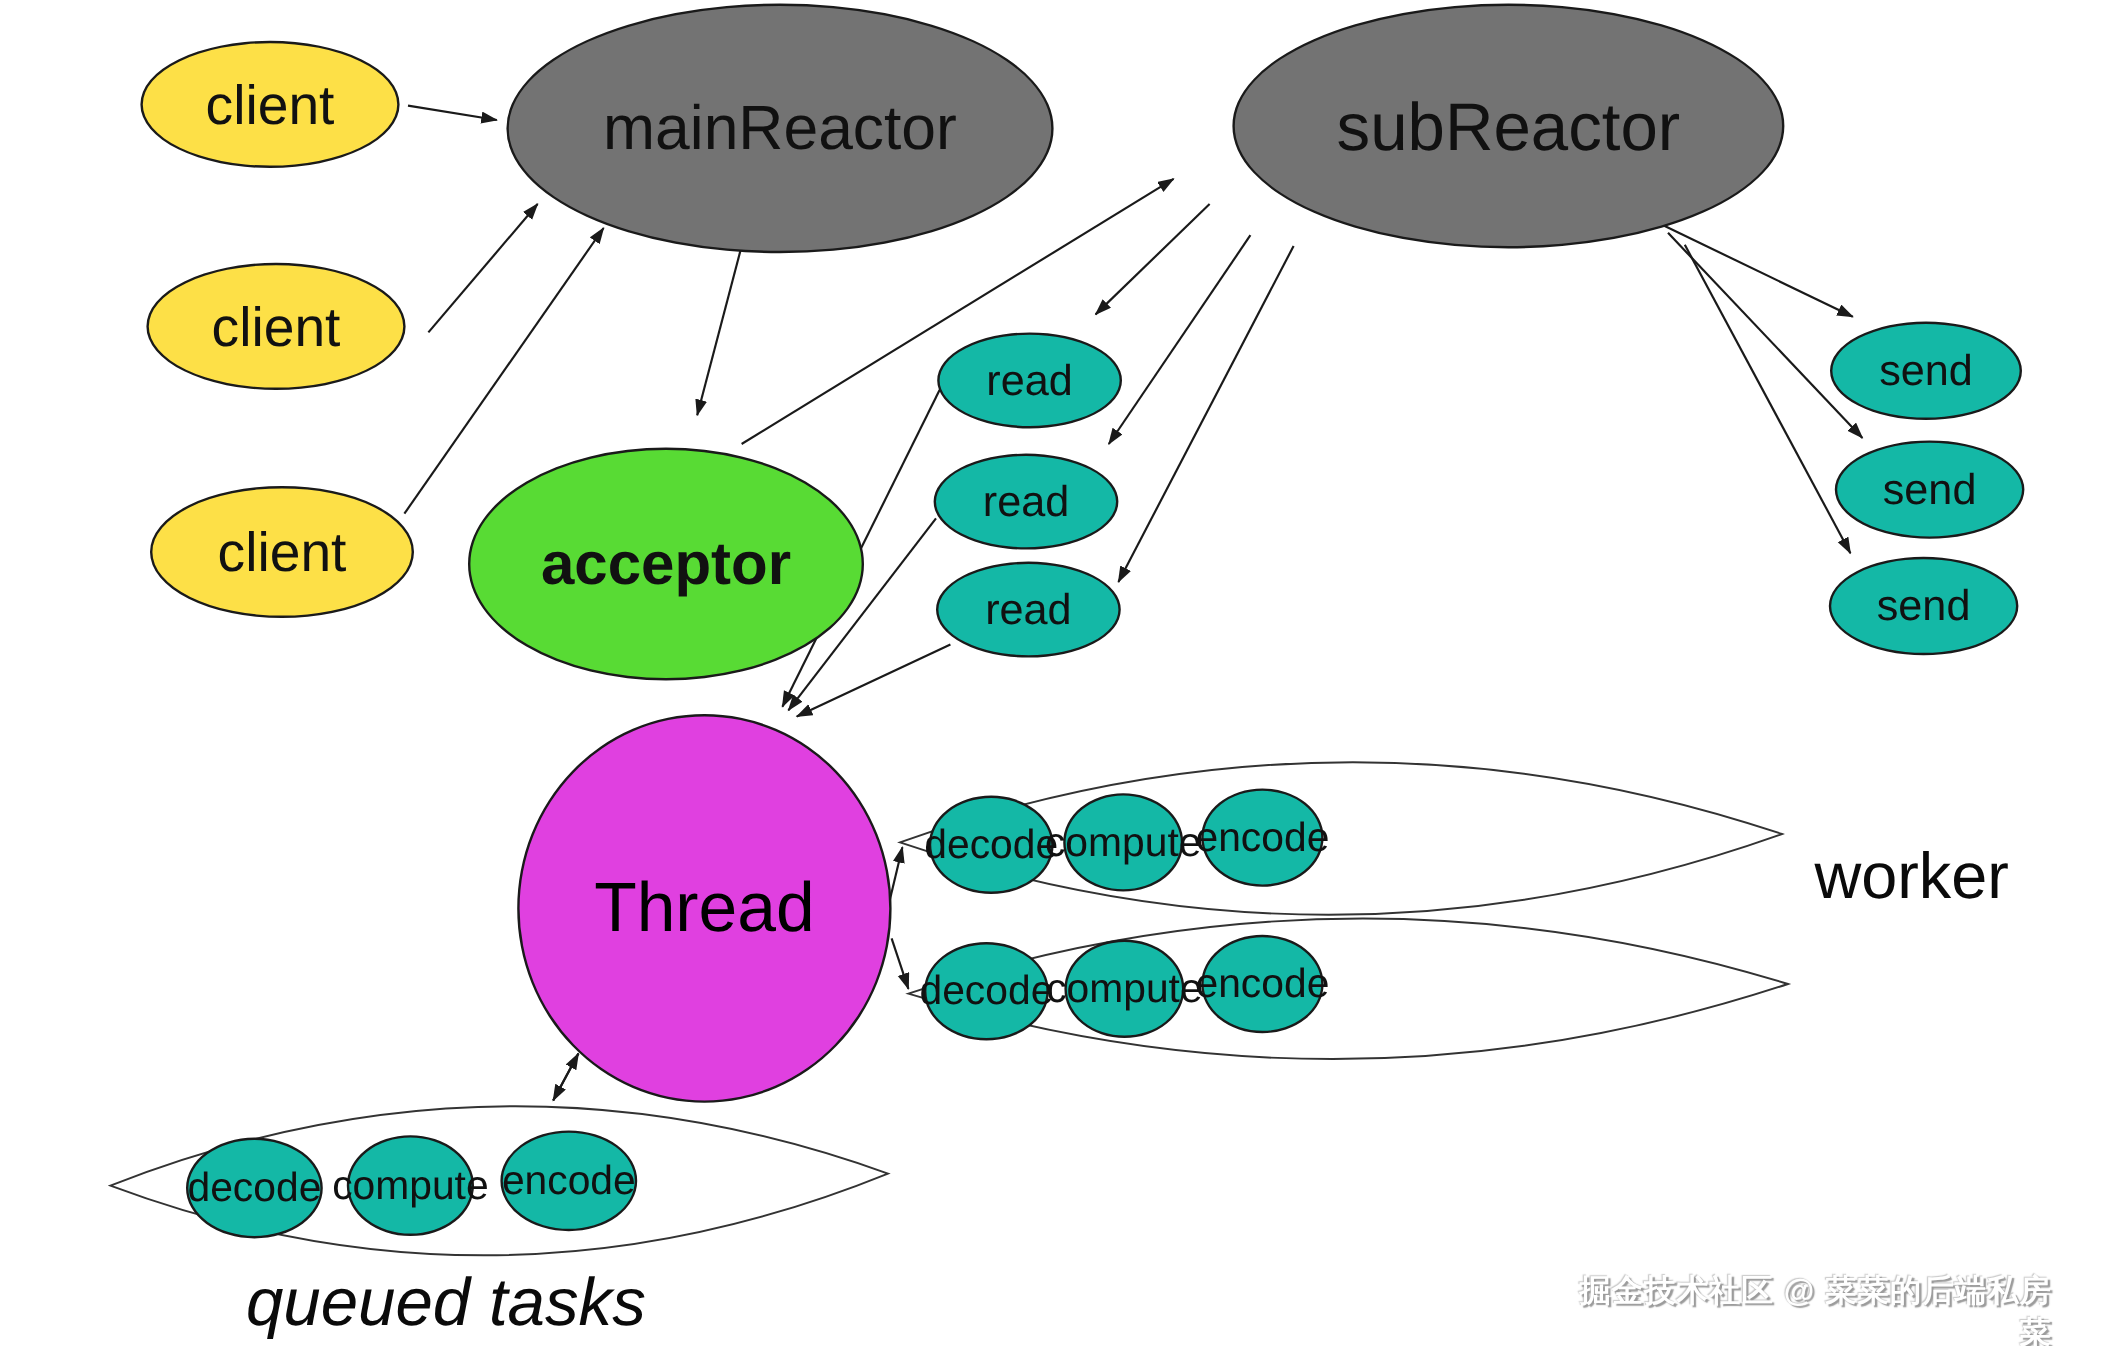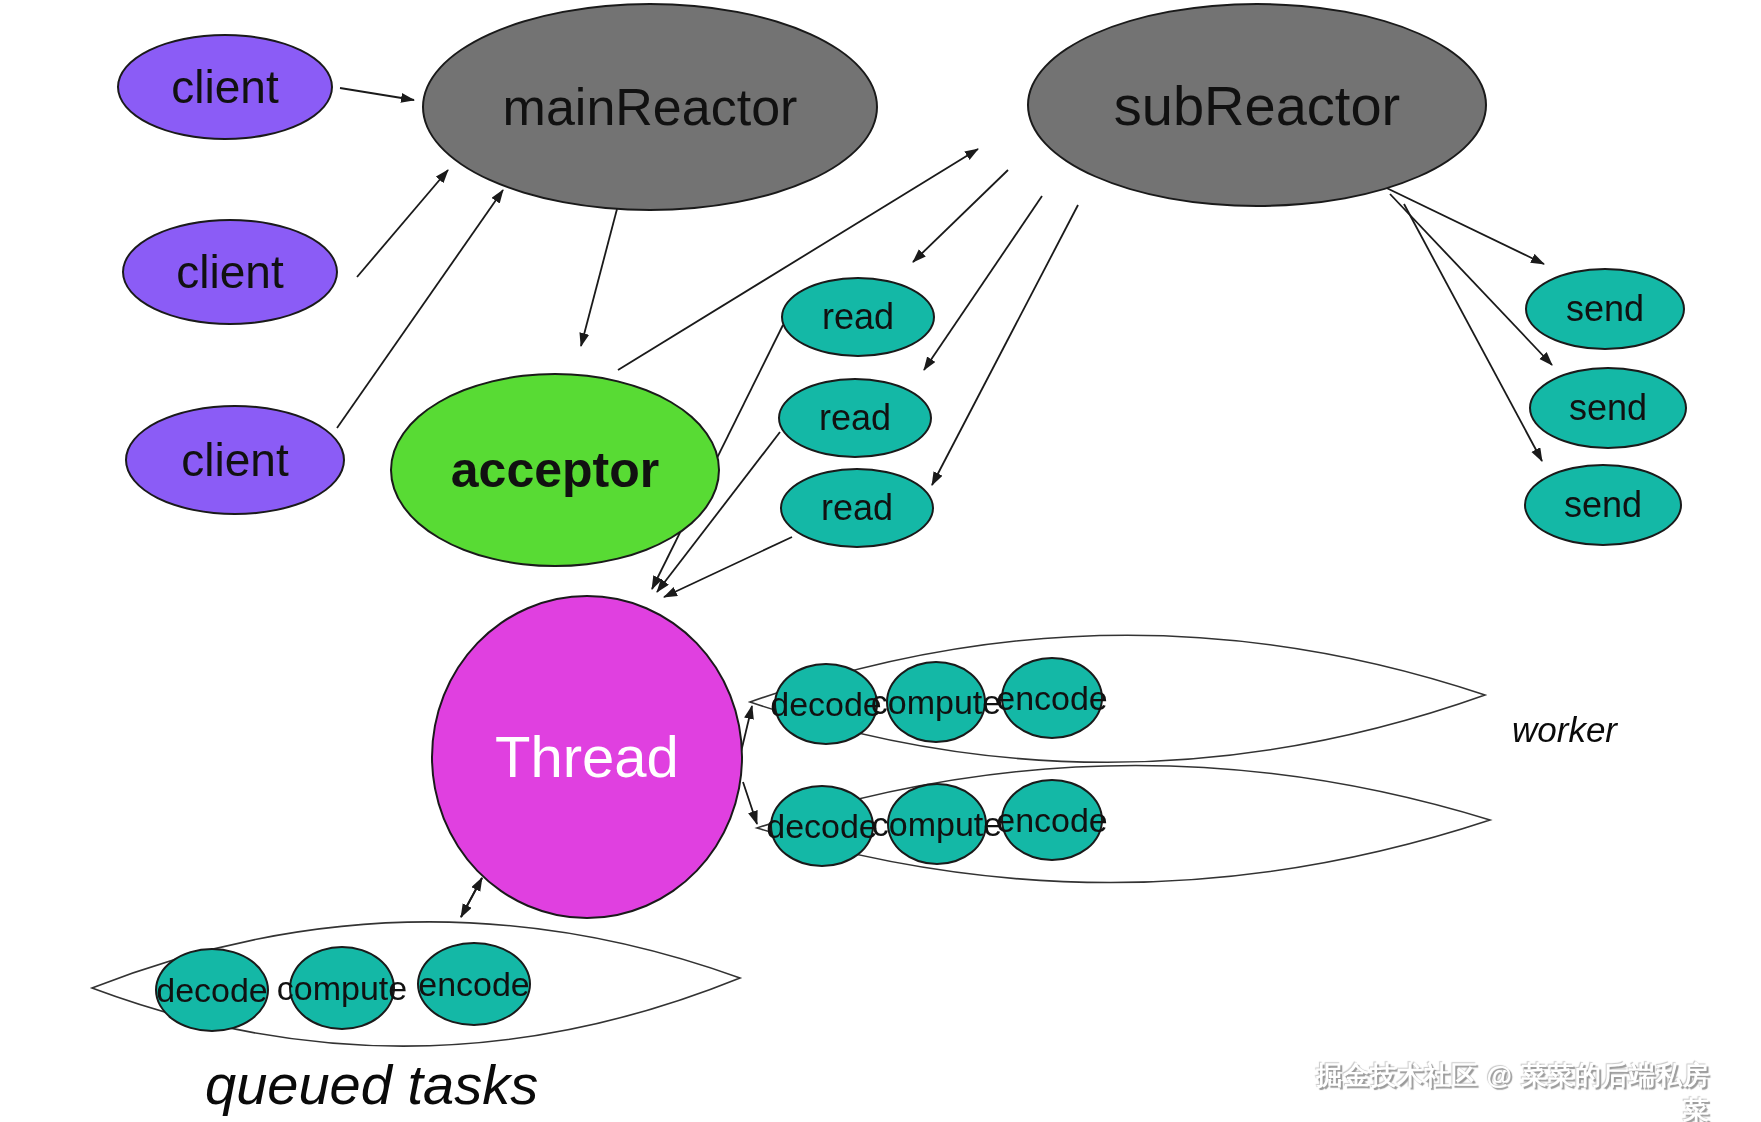--- a/index.html
+++ b/index.html
@@ -6,28 +6,28 @@
   body{
     width:1761px;height:1122px;position:relative;background:#ffffff;
     font-family:"Liberation Sans", sans-serif;overflow:hidden;
   }
   #edges{position:absolute;left:0;top:0;z-index:0;}
   .node{
     position:absolute;z-index:1;border-radius:50%;
     border:2px solid #1a1a1a;display:flex;align-items:center;justify-content:center;
     color:#111;box-sizing:border-box;white-space:nowrap;
   }
-  .fill-blue{background:#8b5cf6;}
+  .fill-blue{background:#fde047;}
   .fill-tan{background:#737373;}
   .fill-green{background:#58db34;}
   .fill-yellow{background:#14b8a6;}
   .fill-magenta{background:#e040e0;}
   .caption{position:absolute;z-index:1;color:#0a0a0a;}
   .tp-label{display:flex;flex-direction:column;align-items:flex-start;
-    font-size:58px;line-height:72px;color:#ffffff;}
+    font-size:58px;line-height:72px;color:#000000;}
   .watermark{
     position:absolute;z-index:2;font-size:26px;font-weight:bold;color:#ffffff;
     text-shadow:2px 2px 1px #9a9a9a, -1px -1px 1px #c8c8c8;
     letter-spacing:1px;
   }
 </style>
 </head>
 <body>
 
 <svg id="edges" width="1761" height="1122" viewBox="0 0 1761 1122">
@@ -89,18 +89,18 @@
 <div class="node fill-yellow" style="left:1001px;top:657px;width:102px;height:82px;font-size:34px;">encode</div>
 
 <div class="node fill-yellow" style="left:770px;top:785px;width:104px;height:82px;font-size:34px;">decode</div>
 <div class="node fill-yellow" style="left:887px;top:783px;width:100px;height:82px;font-size:34px;">compute</div>
 <div class="node fill-yellow" style="left:1001px;top:779px;width:102px;height:82px;font-size:34px;">encode</div>
 
 <div class="node fill-yellow" style="left:155px;top:948px;width:114px;height:84px;font-size:34px;">decode</div>
 <div class="node fill-yellow" style="left:289px;top:946px;width:106px;height:84px;font-size:34px;">compute</div>
 <div class="node fill-yellow" style="left:417px;top:942px;width:114px;height:84px;font-size:34px;">encode</div>
 
-<div class="caption" style="left:1512px;top:694px;font-size:35px;line-height:72px;font-style:italic;">
+<div class="caption" style="left:1512px;top:694px;font-size:54px;line-height:72px;">
   <div>worker</div>
 </div>
 <div class="caption" style="left:205px;top:1052px;font-size:56px;font-style:italic;">queued tasks</div>
 
 <div class="watermark" style="left:1290px;top:1058px;width:420px;text-align:right;">掘金技术社区 @ 菜菜的后端私房菜</div>
 
 </body></html>

